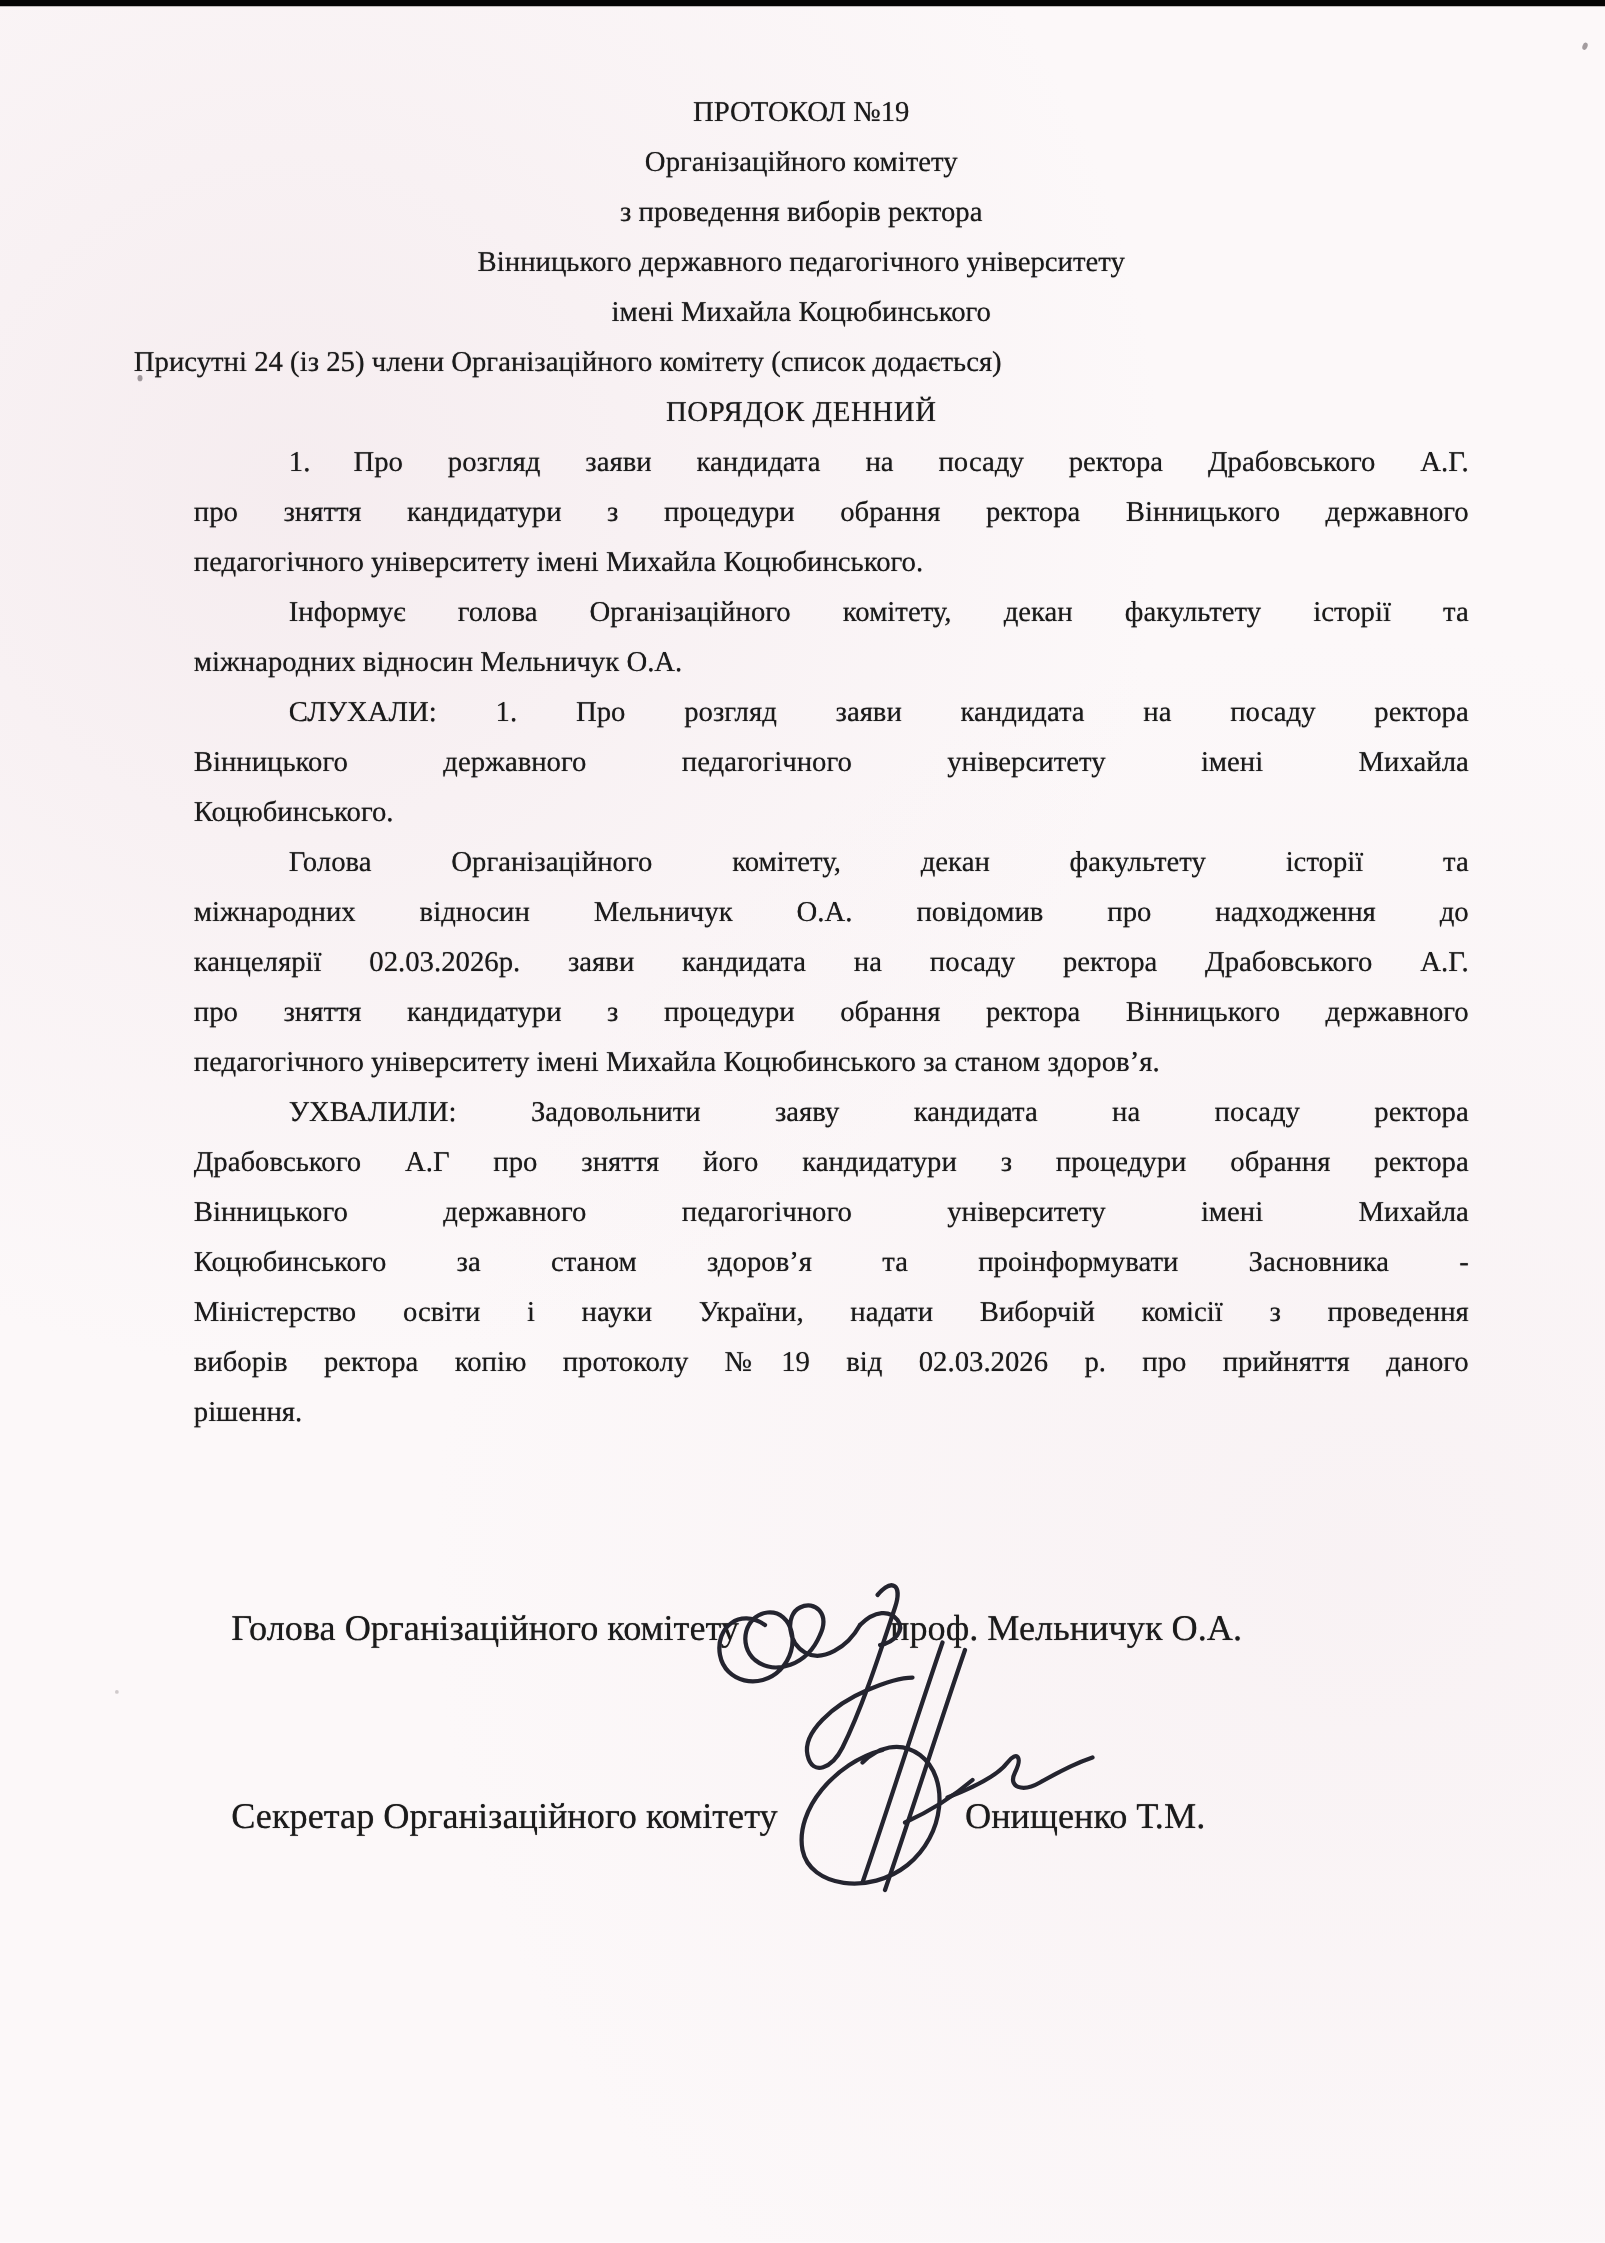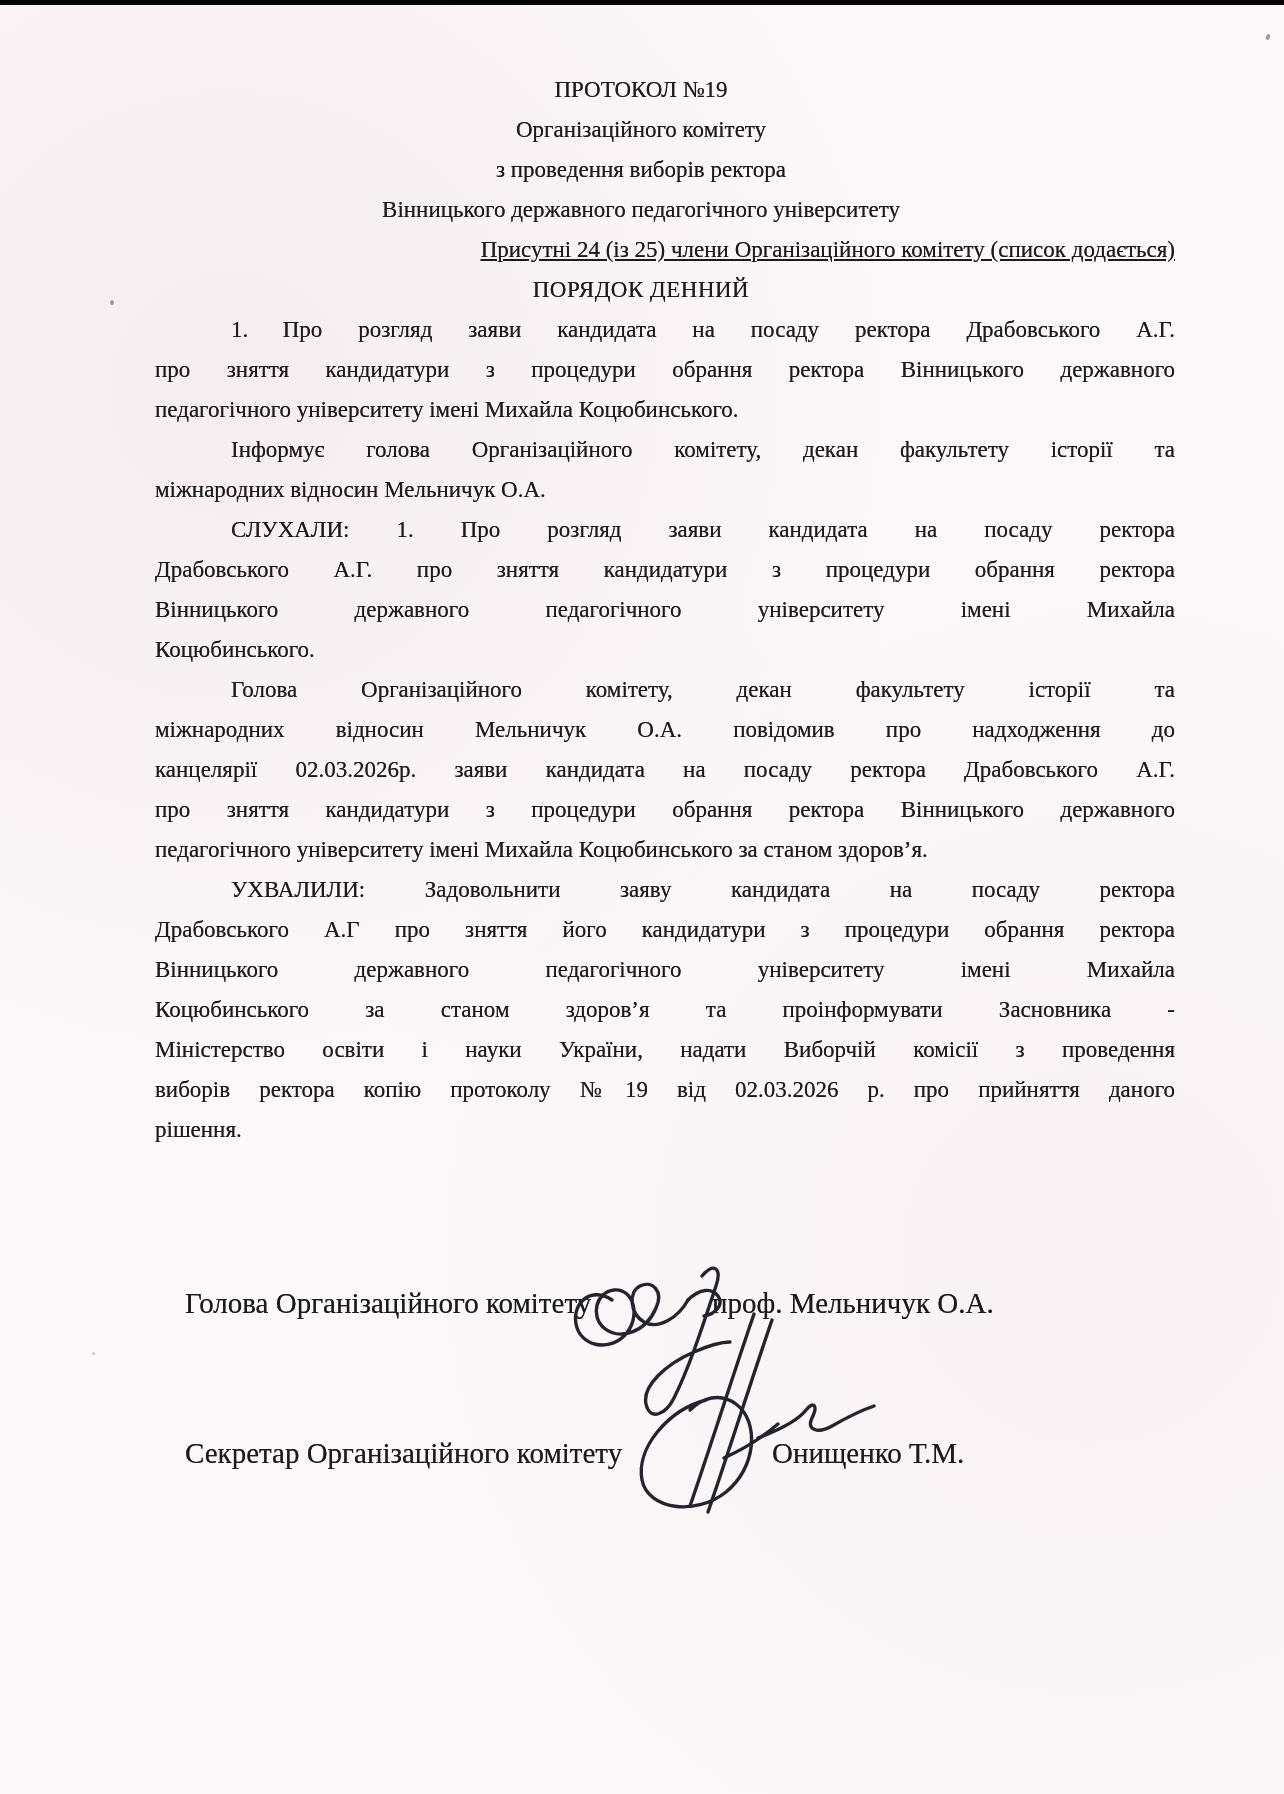--- a/index.html
+++ b/index.html
@@ -26,21 +26,21 @@
     background:var(--scan_bar);
   }
   .content{
     position:absolute;
     left:107px;top:70px;width:1068px;
     font-size:23px;line-height:40px;
     text-shadow:0 0 .6px rgba(20,20,20,.75);
   }
   .doc-header{text-align:center;}
   .doc-header .hline{white-space:nowrap;}
-  .attendance{text-align:right;white-space:nowrap;text-decoration:underline;}
+  .attendance{text-align:left;white-space:nowrap;}
   .agenda-heading{text-align:center;letter-spacing:.5px;}
   .paragraph{margin:0;}
   .line{white-space:normal;margin-left:48px;}
   .line.fill{text-align:justify;text-align-last:justify;}
   .line.lastline{text-align:left;text-align-last:left;}
   .line.indent{text-indent:76px;}
   .sig-row{position:absolute;left:0;width:1284px;height:40px;font-size:29px;line-height:40px;
            text-shadow:0 0 .6px rgba(20,20,20,.75);padding-left:40px;}
   .sig-row .role{position:absolute;white-space:nowrap;}
   .sig-row .name{position:absolute;white-space:nowrap;}
@@ -68,37 +68,37 @@
   <div class="speck s2"></div>
   <div class="speck s3"></div>
 
   <div class="content">
     <div class="doc-header">
       <div class="hline">ПРОТОКОЛ №19</div>
       <div>
           <div class="hline">Організаційного комітету</div>
           <div class="hline">з проведення виборів ректора</div>
           <div class="hline">Вінницького державного педагогічного університету</div>
+          <div class="hline">імені Михайла Коцюбинського</div>
         </div>
       <div class="attendance">Присутні 24 (із 25) члени Організаційного комітету (список додається)</div>
       <div class="agenda-heading">ПОРЯДОК ДЕННИЙ</div>
     </div>
     <div>
         <div class="paragraph">
           <div class="line fill indent">1.  Про розгляд заяви кандидата на посаду ректора Драбовського А.Г.</div>
           <div class="line fill">про зняття кандидатури з процедури обрання  ректора Вінницького державного</div>
           <div class="line lastline">педагогічного університету імені Михайла Коцюбинського.</div>
         </div>
         <div class="paragraph">
           <div class="line fill indent">Інформує голова Організаційного комітету, декан факультету історії та</div>
           <div class="line lastline">міжнародних відносин Мельничук О.А.</div>
         </div>
         <div class="paragraph">
           <div class="line fill indent">СЛУХАЛИ: 1. Про розгляд заяви кандидата на посаду ректора</div>
-          <div class="line fill">Драбовського А.Г. про зняття кандидатури з процедури обрання  ректора</div>
           <div class="line fill">Вінницького державного педагогічного університету імені Михайла</div>
           <div class="line lastline">Коцюбинського.</div>
         </div>
         <div class="paragraph">
           <div class="line fill indent">Голова Організаційного комітету, декан факультету історії та</div>
           <div class="line fill">міжнародних відносин Мельничук О.А. повідомив про надходження до</div>
           <div class="line fill">канцелярії 02.03.2026р. заяви кандидата на посаду ректора Драбовського А.Г.</div>
           <div class="line fill">про зняття кандидатури з процедури обрання ректора Вінницького державного</div>
           <div class="line lastline">педагогічного університету імені Михайла Коцюбинського за станом здоров’я.</div>
         </div>

